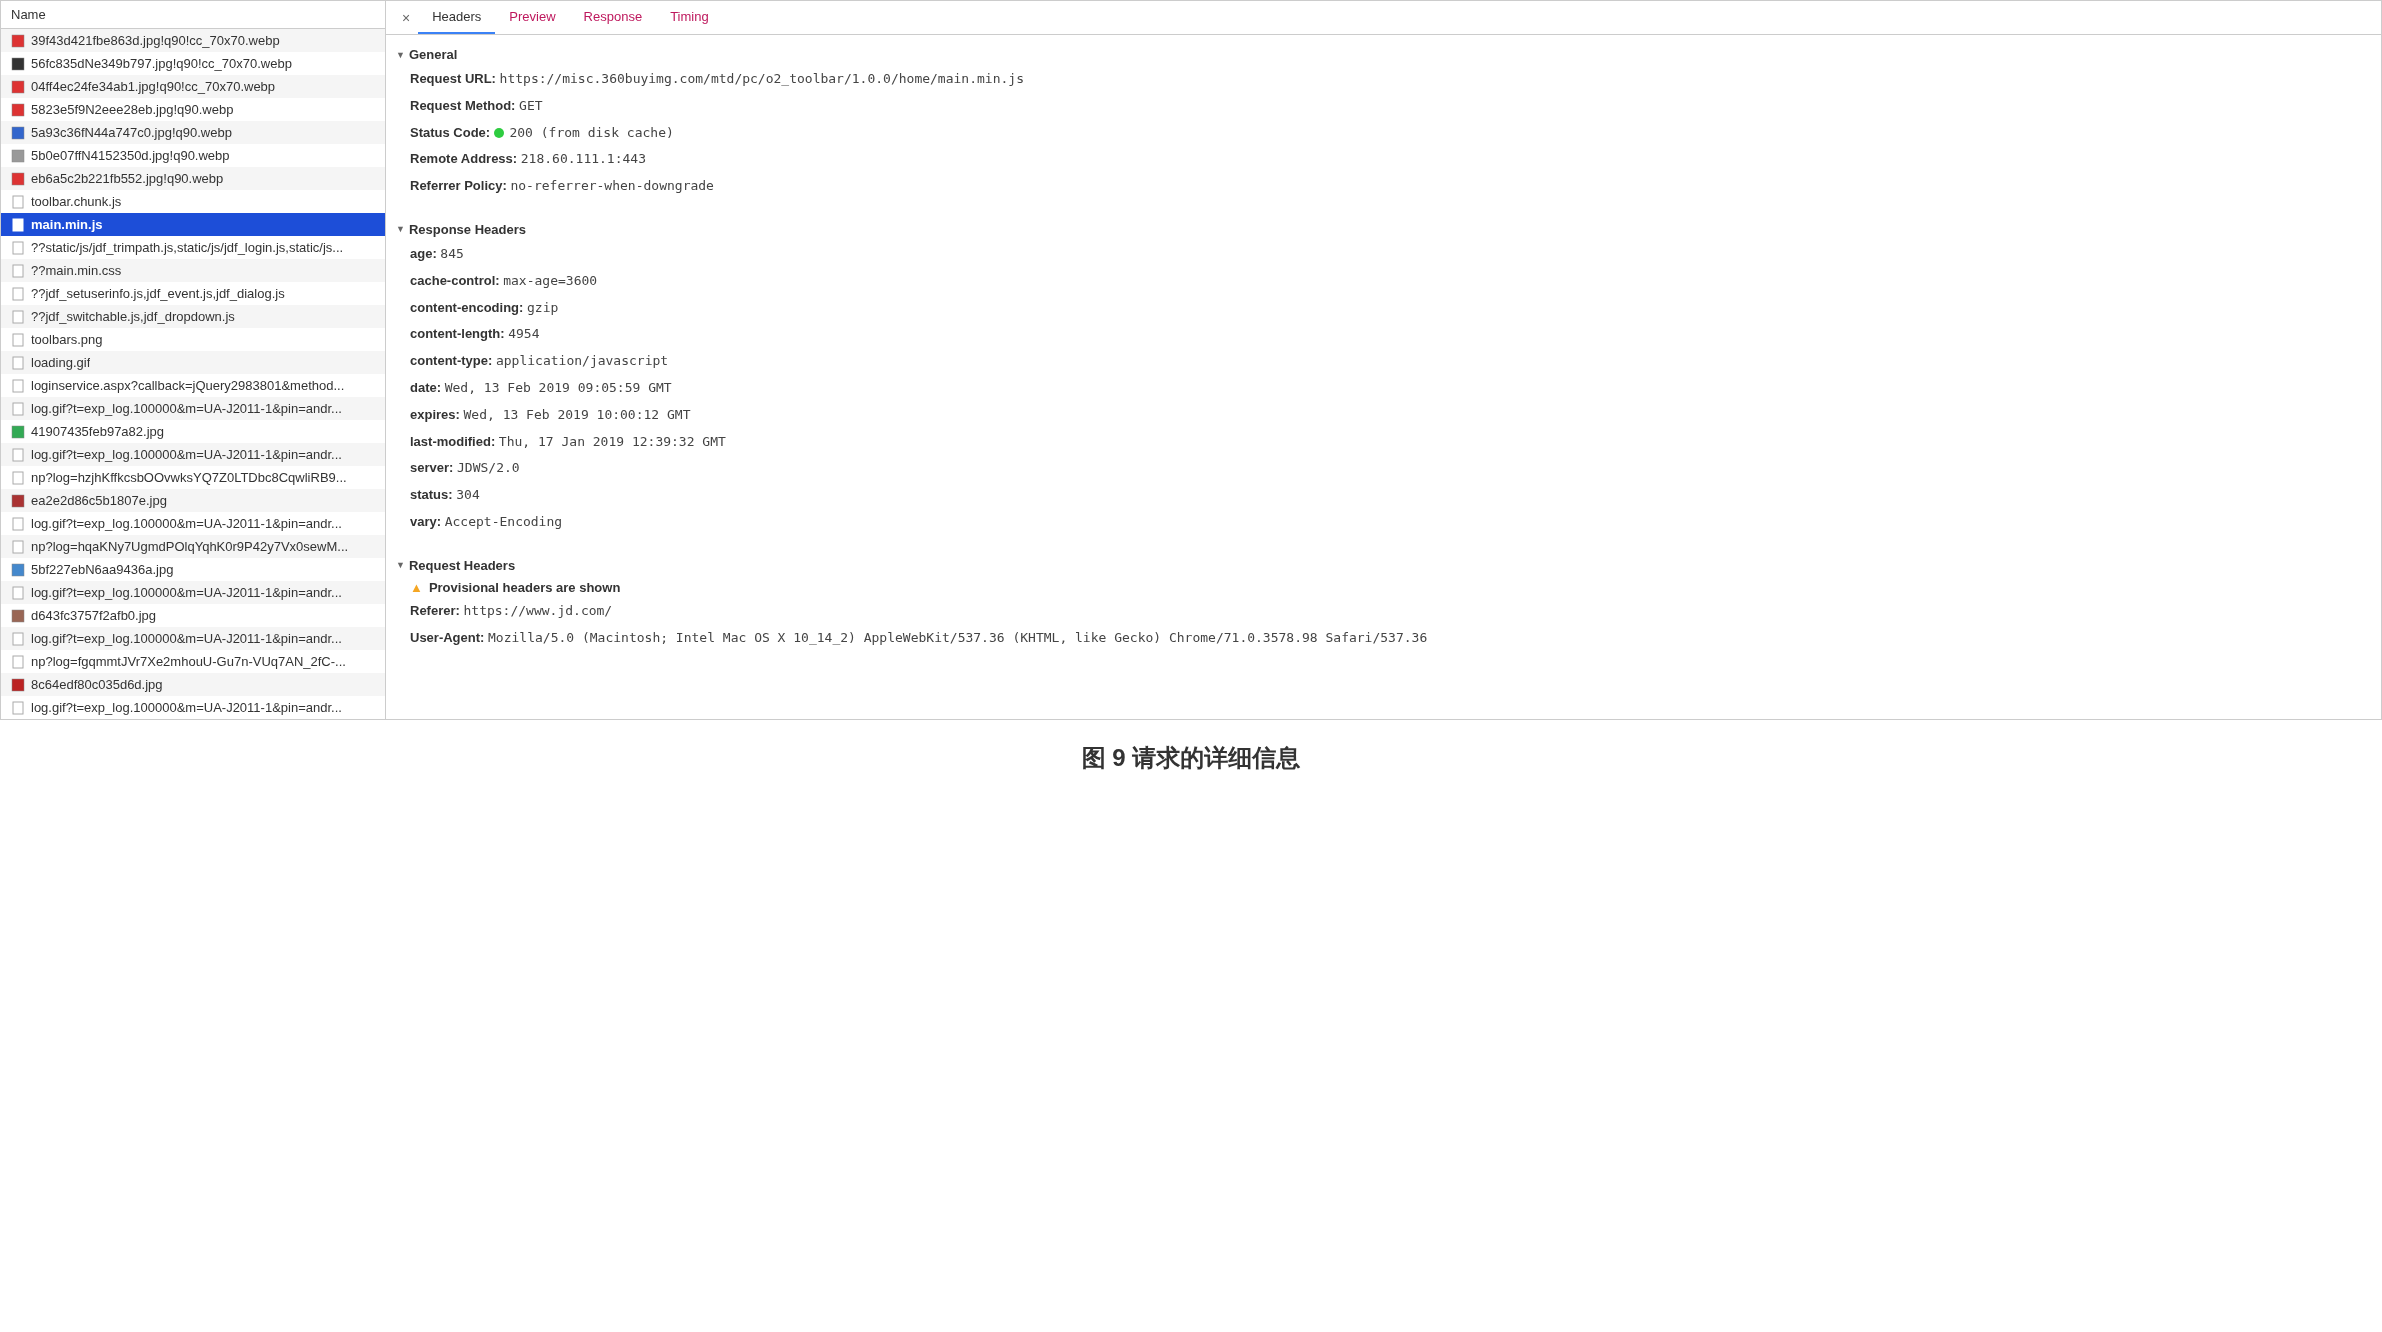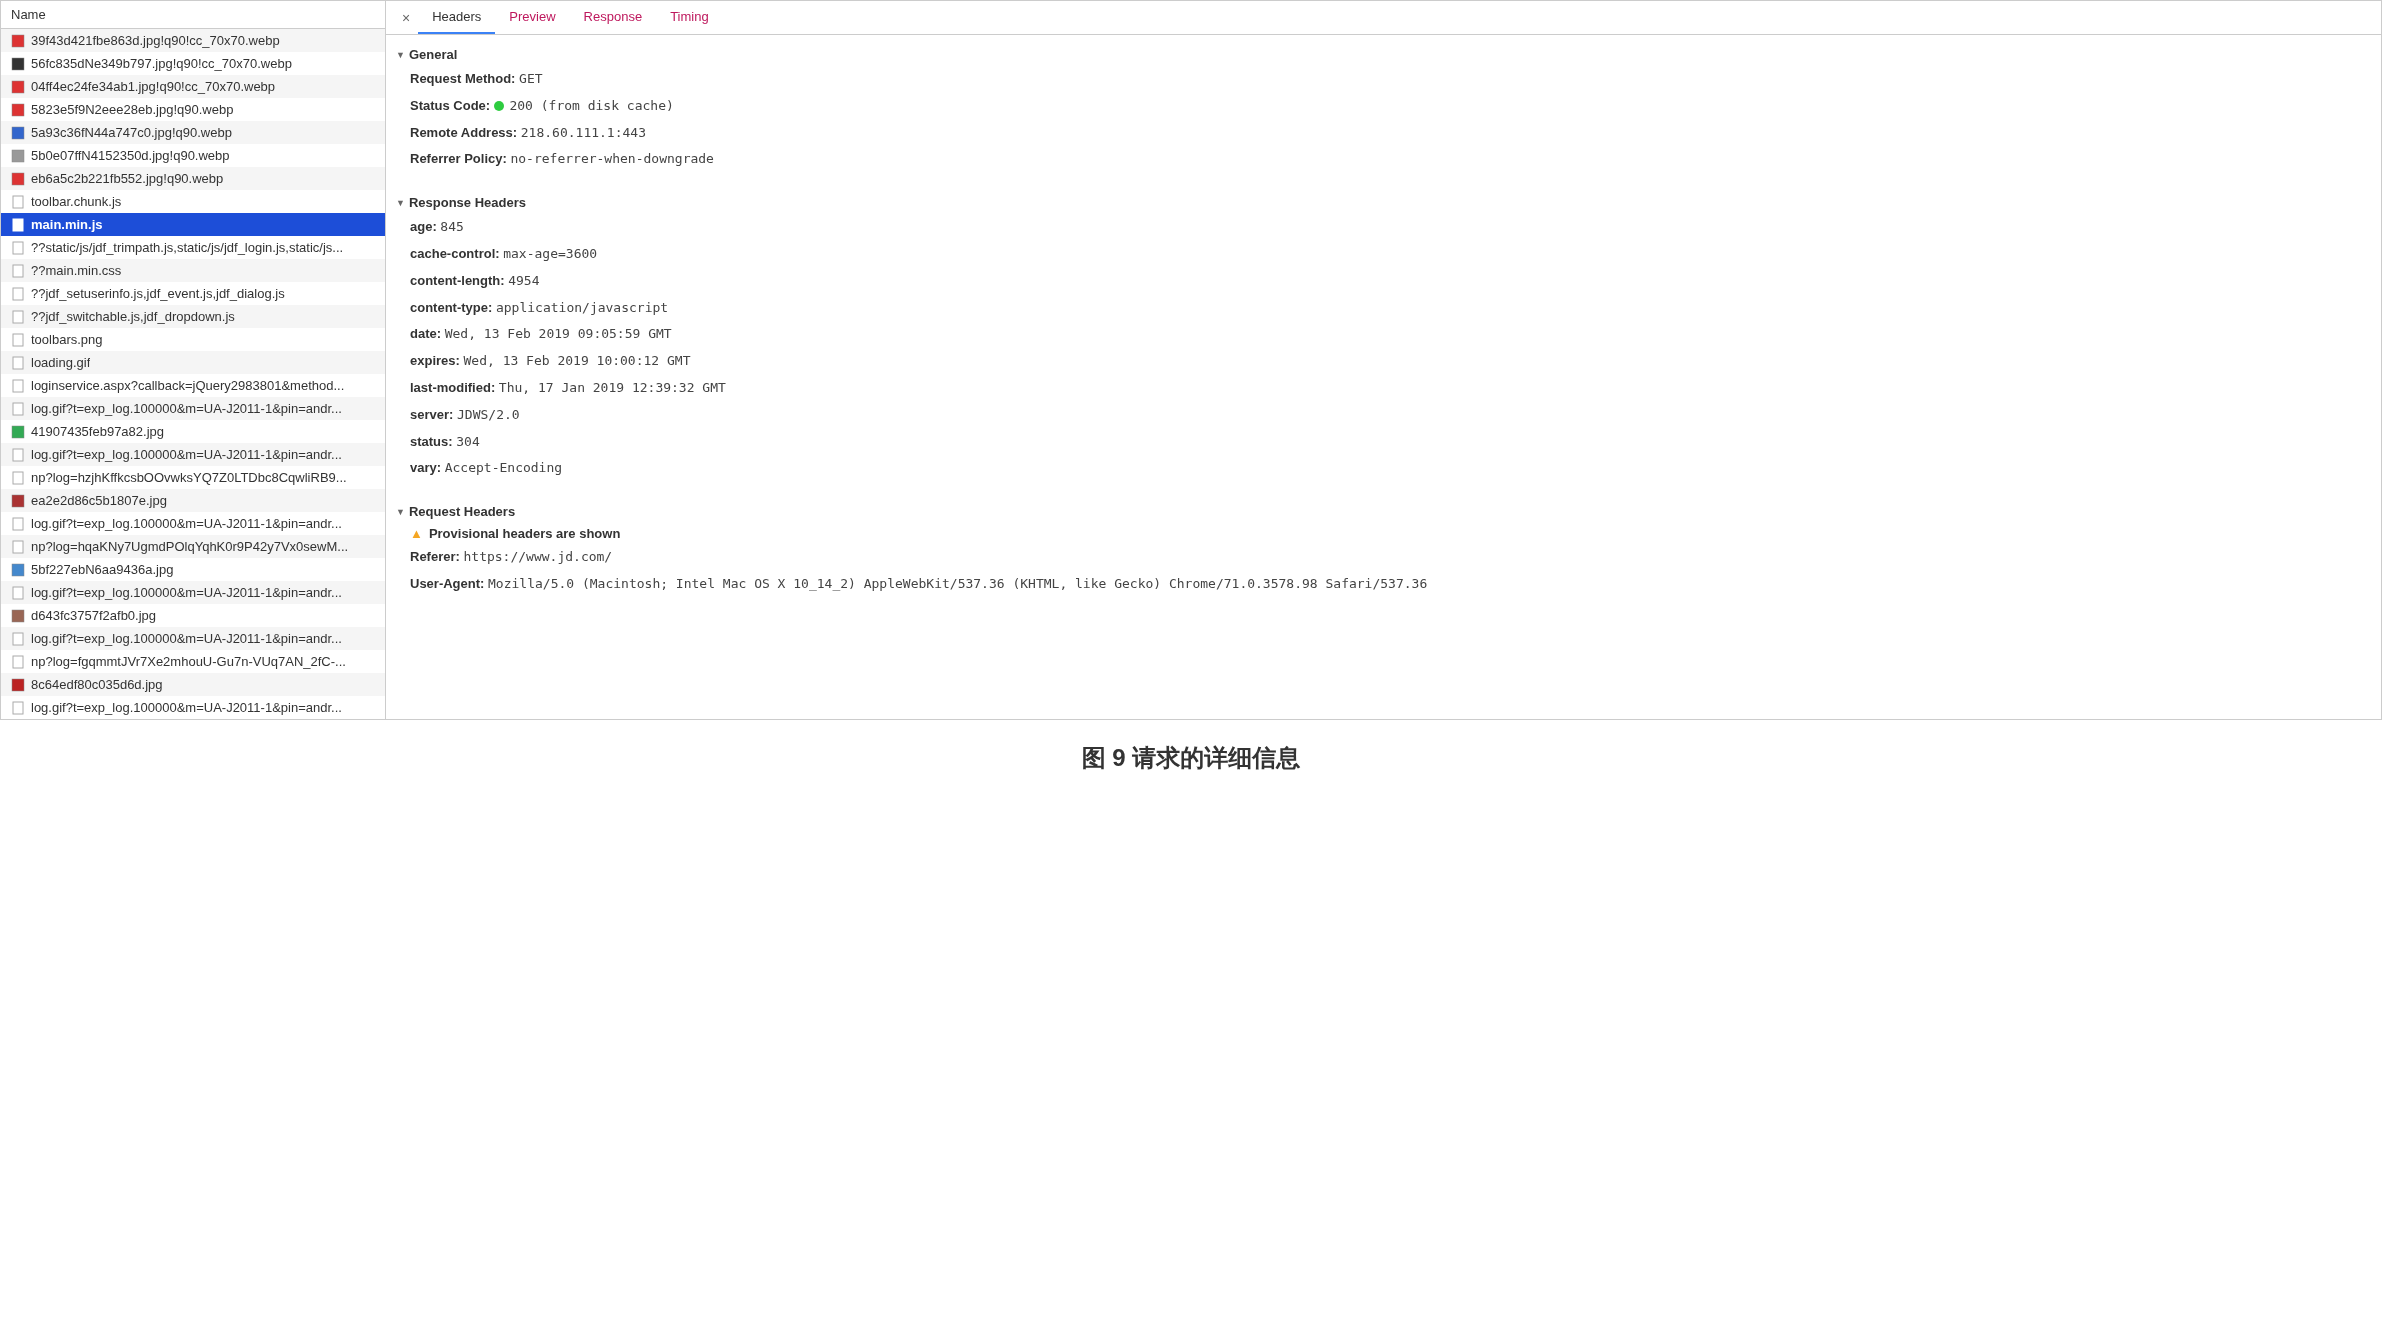--- a/index.html
+++ b/index.html
@@ -288,29 +288,31 @@
       <div id="tabs-container" style="display: flex;">
           <div class="tab active">Headers</div>
           <div class="tab">Preview</div>
           <div class="tab">Response</div>
           <div class="tab">Timing</div>
         </div>
     </div>
     <div id="sections">
         <div class="section">
           <div class="section-title">General</div>
+          <div class="kv-row"><span class="kv-key">Request URL:</span> <span class="kv-val">https://misc.360buyimg.com/mtd/pc/o2_toolbar/1.0.0/home/main.min.js</span></div>
           <div class="kv-row"><span class="kv-key">Request Method:</span> <span class="kv-val">GET</span></div>
           <div class="kv-row"><span class="kv-key">Status Code:</span> <span class="status-dot"></span> <span class="kv-val">200  (from disk cache)</span></div>
           <div class="kv-row"><span class="kv-key">Remote Address:</span> <span class="kv-val">218.60.111.1:443</span></div>
           <div class="kv-row"><span class="kv-key">Referrer Policy:</span> <span class="kv-val">no-referrer-when-downgrade</span></div>
         </div>
         <div class="section">
           <div class="section-title">Response Headers</div>
           <div class="kv-row"><span class="kv-key">age:</span> <span class="kv-val">845</span></div>
           <div class="kv-row"><span class="kv-key">cache-control:</span> <span class="kv-val">max-age=3600</span></div>
+          <div class="kv-row"><span class="kv-key">content-encoding:</span> <span class="kv-val">gzip</span></div>
           <div class="kv-row"><span class="kv-key">content-length:</span> <span class="kv-val">4954</span></div>
           <div class="kv-row"><span class="kv-key">content-type:</span> <span class="kv-val">application/javascript</span></div>
           <div class="kv-row"><span class="kv-key">date:</span> <span class="kv-val">Wed, 13 Feb 2019 09:05:59 GMT</span></div>
           <div class="kv-row"><span class="kv-key">expires:</span> <span class="kv-val">Wed, 13 Feb 2019 10:00:12 GMT</span></div>
           <div class="kv-row"><span class="kv-key">last-modified:</span> <span class="kv-val">Thu, 17 Jan 2019 12:39:32 GMT</span></div>
           <div class="kv-row"><span class="kv-key">server:</span> <span class="kv-val">JDWS/2.0</span></div>
           <div class="kv-row"><span class="kv-key">status:</span> <span class="kv-val">304</span></div>
           <div class="kv-row"><span class="kv-key">vary:</span> <span class="kv-val">Accept-Encoding</span></div>
         </div>
         <div class="section">

